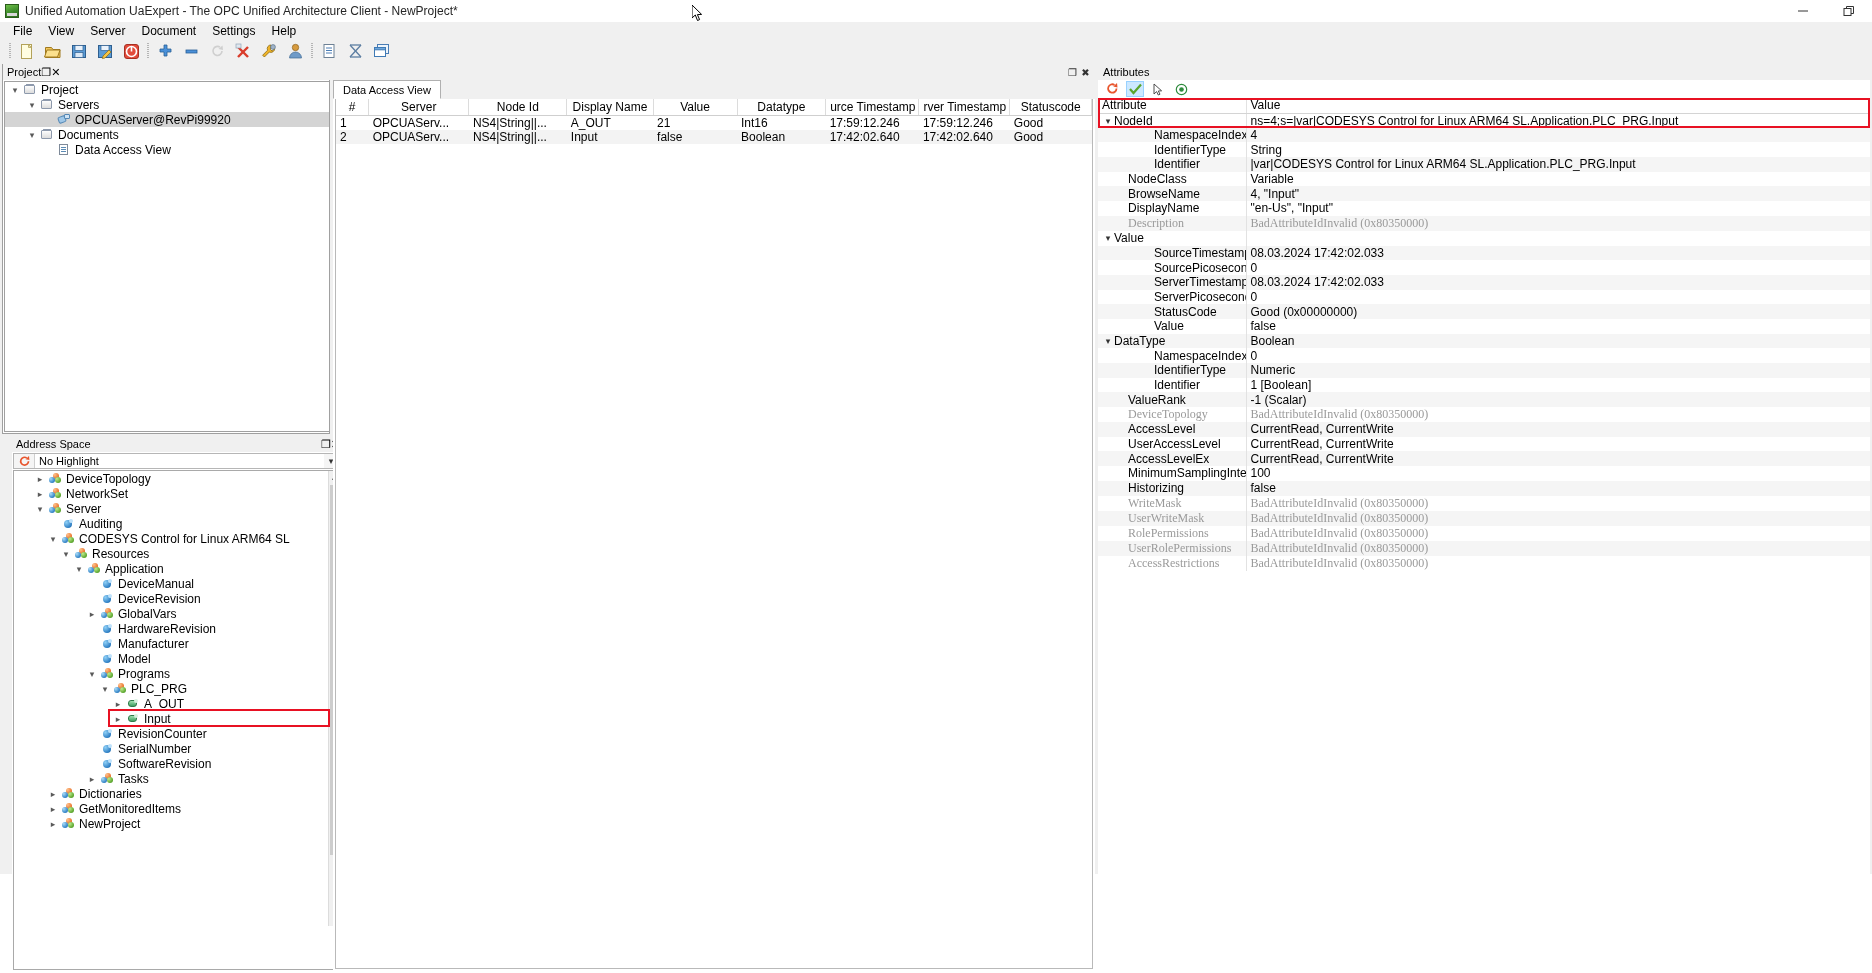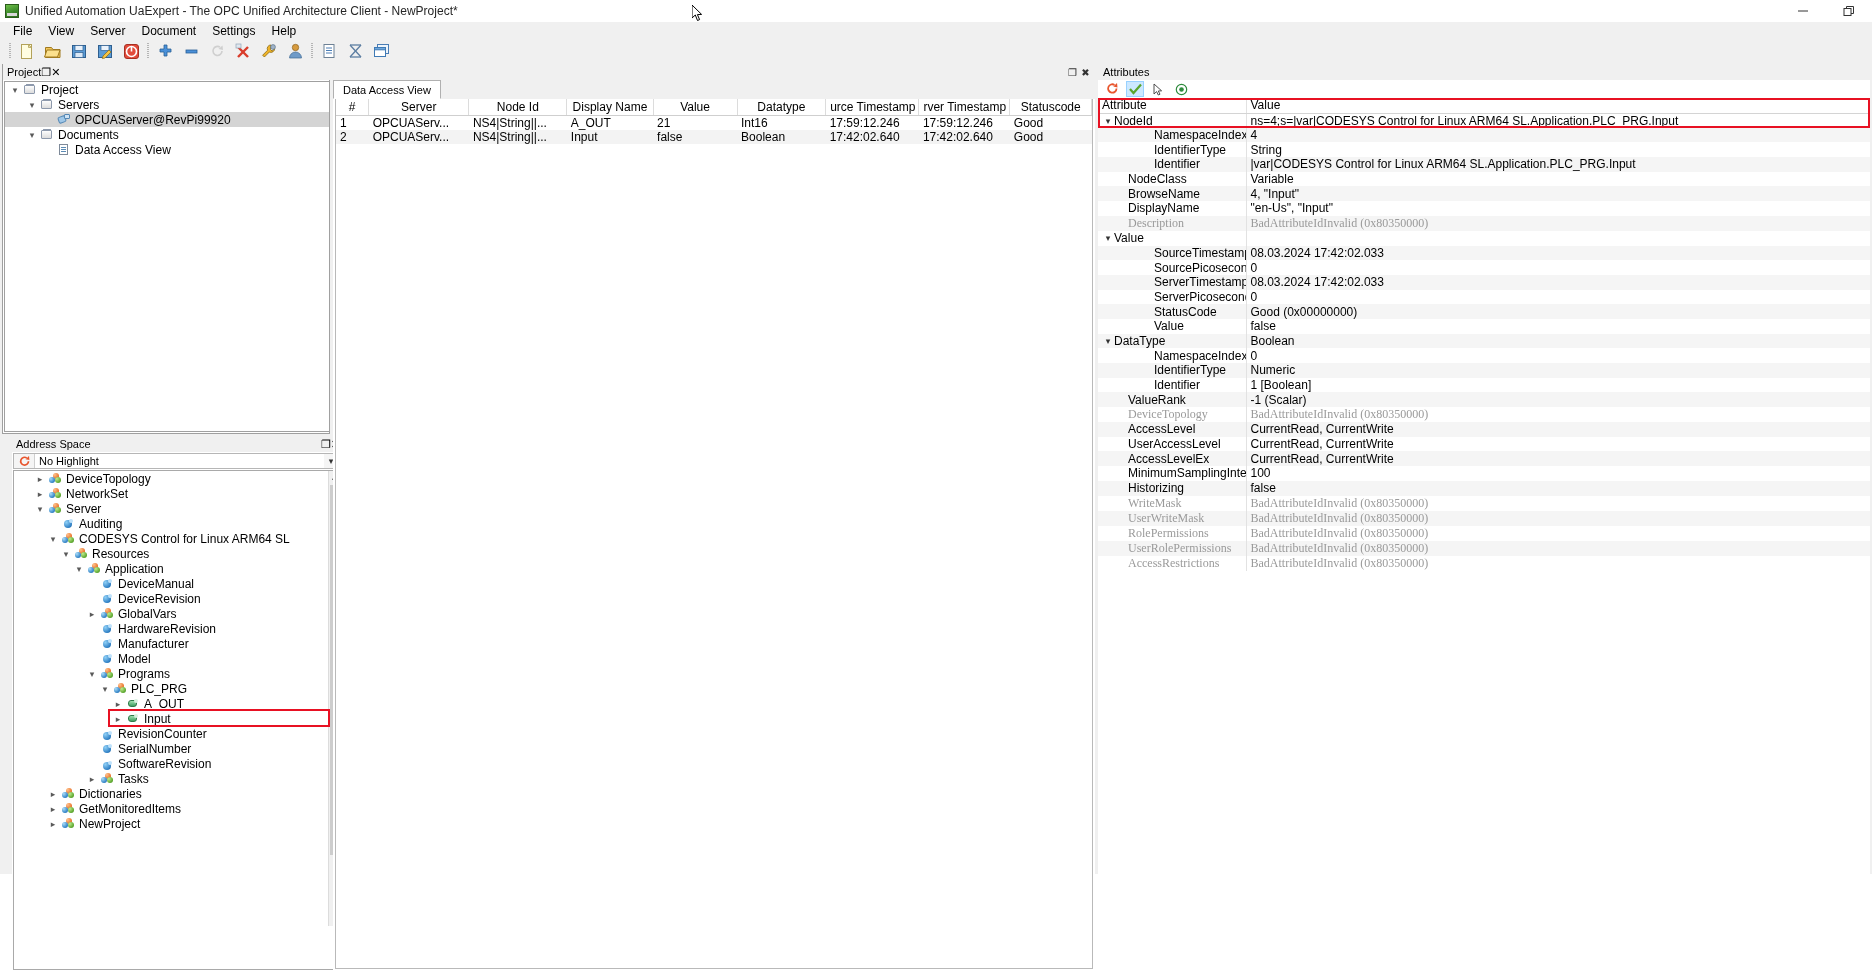--- a/index.html
+++ b/index.html
@@ -615,41 +615,41 @@
         <div class="tree-row sel" style="padding-left: 97px; background: transparent;">
           <span class="arrow">▸</span>
           <span class="ticon">
             <span class="ico-chip">
               <span class="c"></span>
               <span class="t"></span>
             </span>
           </span>
           <span class="tlabel">Input</span>
         </div>
-        <div class="tree-row" style="padding-left: 71px; background: transparent; align-items: flex-end;">
+        <div class="tree-row" style="padding-left: 71px; background: transparent;">
           <span class="arrow blank">▸</span>
           <span class="ticon">
             <span class="ico-var">
               <span class="d"></span>
               <span class="t"></span>
             </span>
           </span>
           <span class="tlabel">RevisionCounter</span>
         </div>
         <div class="tree-row" style="padding-left: 71px; background: transparent;">
           <span class="arrow blank">▸</span>
           <span class="ticon">
             <span class="ico-var">
               <span class="d"></span>
               <span class="t"></span>
             </span>
           </span>
           <span class="tlabel">SerialNumber</span>
         </div>
-        <div class="tree-row" style="padding-left: 71px; background: transparent; align-items: flex-end;">
+        <div class="tree-row" style="padding-left: 71px; background: transparent;">
           <span class="arrow blank">▸</span>
           <span class="ticon">
             <span class="ico-var">
               <span class="d"></span>
               <span class="t"></span>
             </span>
           </span>
           <span class="tlabel">SoftwareRevision</span>
         </div>
         <div class="tree-row" style="padding-left: 71px; background: transparent;">

